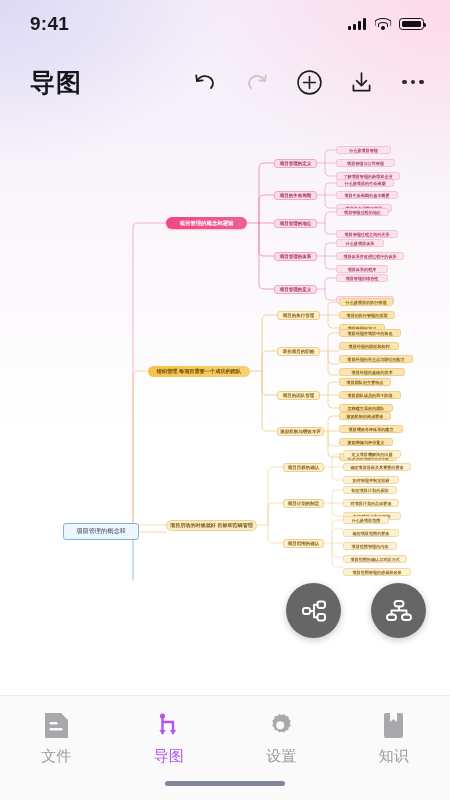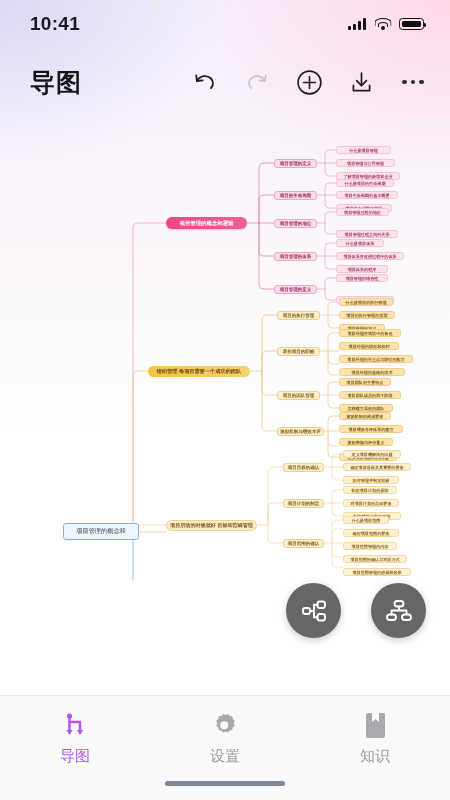--- a/index.html
+++ b/index.html
@@ -131,21 +131,21 @@
     position:absolute; left:50%; transform:translateX(-50%); bottom:14px;
     width:120px; height:5px; border-radius:3px; background:#7f8798;
   }
 </style>
 </head>
 <body>
 
 <div class="bg"></div>
 
 <div class="statusbar">
-  <div class="status-time">10:41</div>
+  <div class="status-time">9:41</div>
   <div class="status-icons">
     <div class="sig">
         <i></i>
         <i></i>
         <i></i>
         <i></i>
       </div>
     <div class="wifi">
         <span></span>
         <span></span>
@@ -386,20 +386,30 @@
         <rect x="3" y="18.5" width="9" height="5.5" rx="2.7"></rect>
         <rect x="18" y="18.5" width="9" height="5.5" rx="2.7"></rect>
         <path d="M15 10.5 V14.5 M7.5 18.5 V14.5 H22.5 V18.5" stroke-linecap="round" stroke-linejoin="round"></path>
       </g>
     </svg>
   </div>
 </div>
 
 <div class="tabbar">
 
+  <div class="tab">
+    <div class="tab-icon">
+      <svg width="27" height="29" viewBox="0 0 27 29">
+        <path d="M2 2 h16 l7 7 v18 h-23 z" fill="#a9a9ad"></path>
+        <rect x="6.5" y="11" width="8" height="2.6" rx="1.3" fill="#fafafa"></rect>
+        <rect x="6.5" y="17" width="13" height="2.6" rx="1.3" fill="#fafafa"></rect>
+      </svg>
+    </div>
+    <div class="tab-label">文件</div>
+  </div>
 
   <div class="tab active">
     <div class="tab-icon">
       <svg width="27" height="29" viewBox="0 0 27 29">
         <g stroke="#b455f0" stroke-width="2.4" fill="none" stroke-linecap="round">
           <circle cx="7.5" cy="5" r="2.6" fill="#b455f0" stroke="none"></circle>
           <path d="M7.5 7.6 V22"></path>
           <path d="M7.5 11 H18 V22"></path>
         </g>
         <path d="M4.3 19 L7.5 23.6 L10.7 19 Z" fill="#b455f0"></path>

